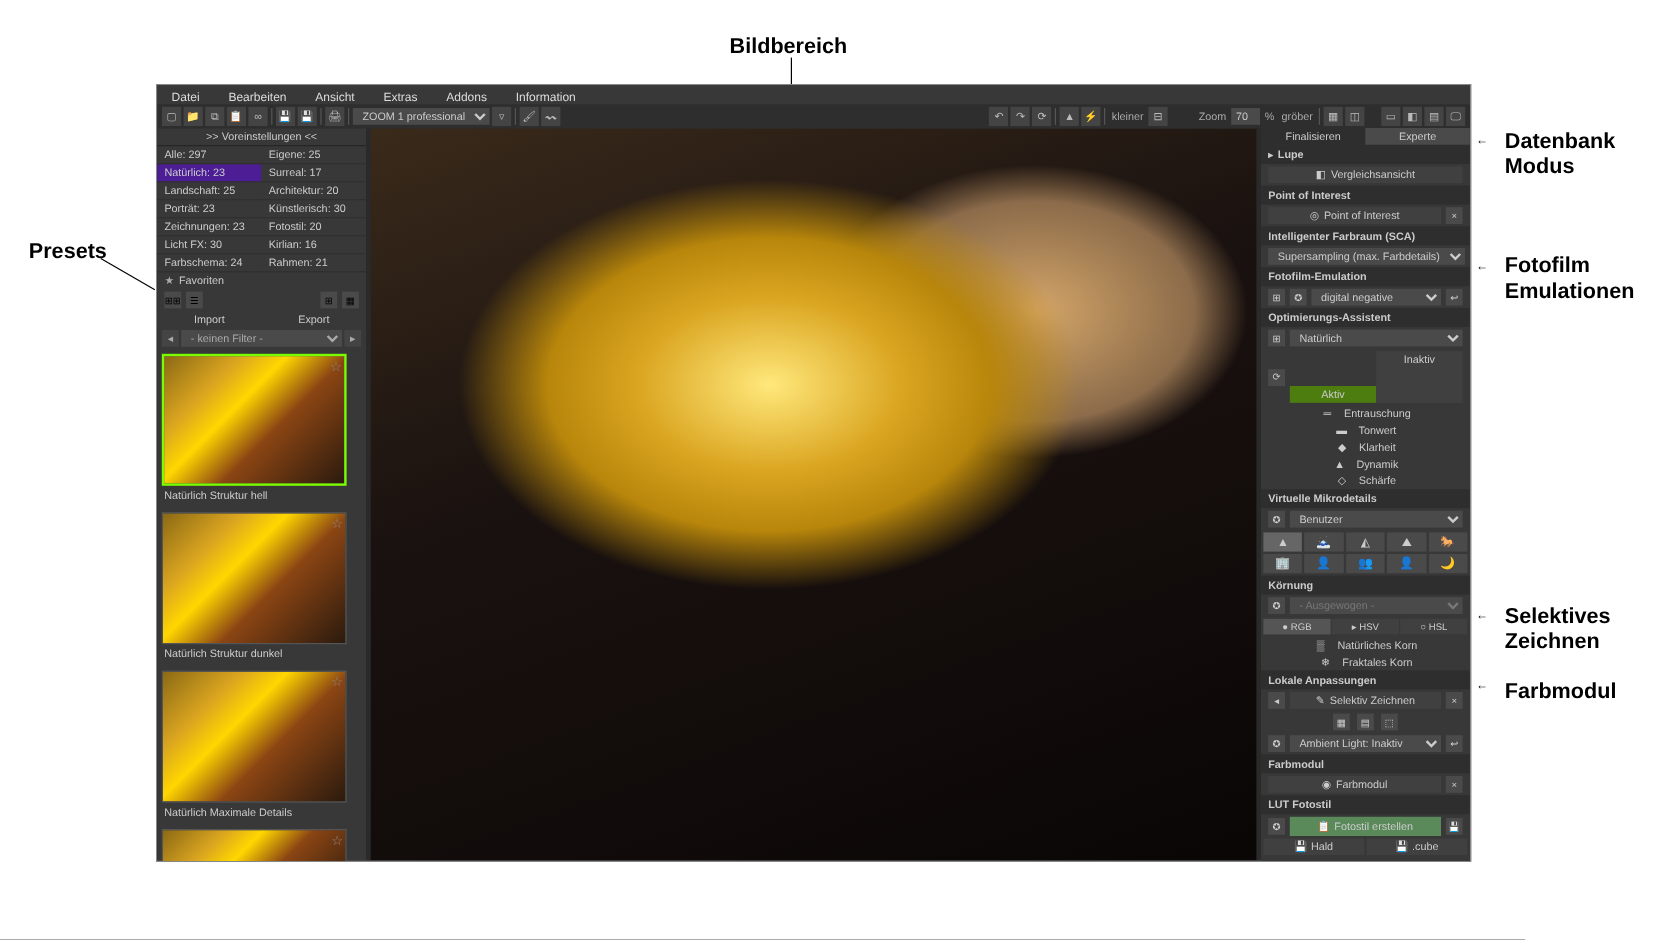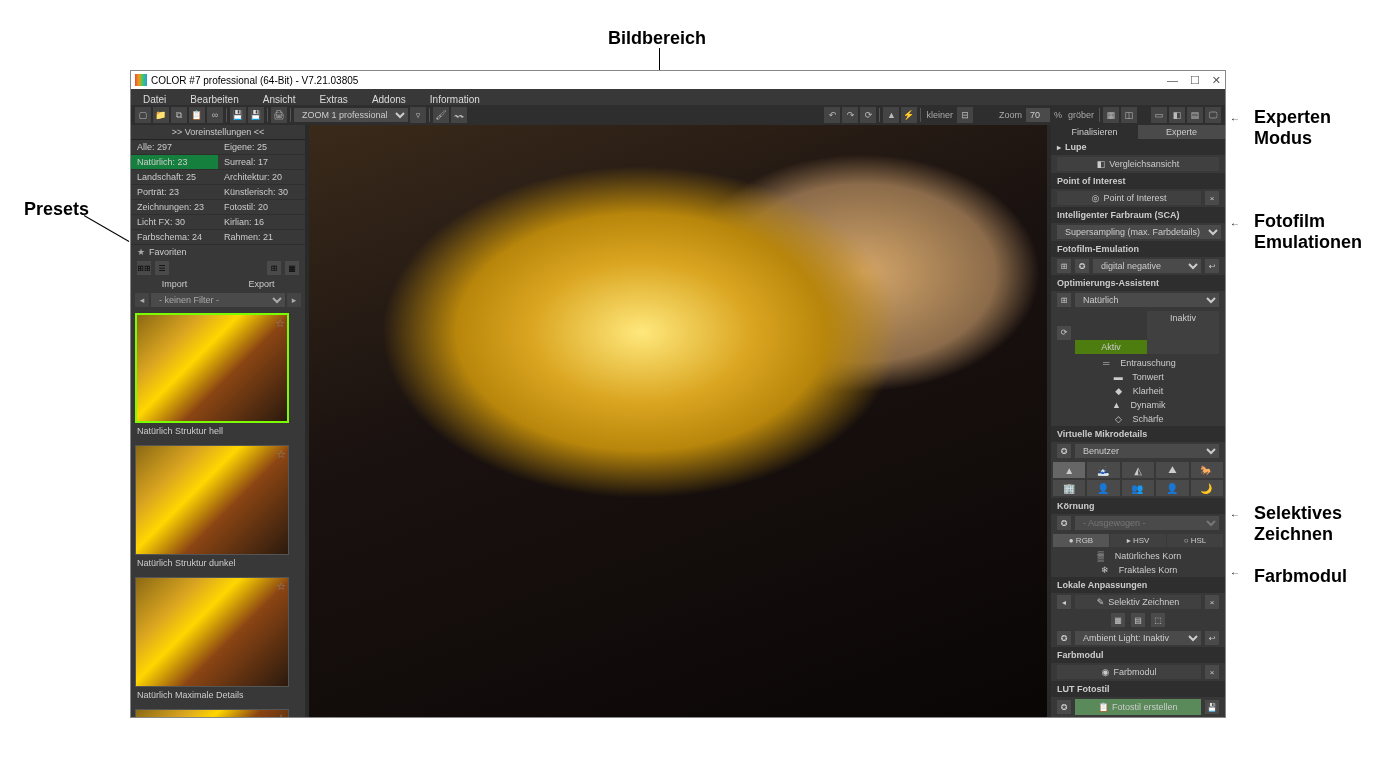--- a/index.html
+++ b/index.html
@@ -16,21 +16,21 @@
 .tb-btn { width: 16px; height: 16px; background: #444; display: flex; align-items: center; justify-content: center; color: #bbb; font-size: 9px; cursor: pointer; }
 .tb-sep { width: 1px; height: 14px; background: #555; margin: 0 1px; }
 .tb-dropdown { background: #4a4a4a; color: #ccc; font-size: 9px; padding: 1px 4px; border: none; height: 14px; }
 .tb-spacer { flex: 1; }
 .tb-label { color: #aaa; font-size: 9px; padding: 0 2px; }
 .main-area { flex: 1; display: flex; background: #2a2a2a; overflow: hidden; }
 .left-panel { width: 174px; background: #383838; display: flex; flex-direction: column; justify-content: center; }
 .panel-header { background: #383838; color: #ccc; text-align: center; font-size: 9px; padding: 2px; border-bottom: 1px solid #222; }
 .cat-grid { display: grid; grid-template-columns: 1fr 1fr; font-size: 9px; color: #ccc; }
 .cat-cell { padding: 2px 6px; background: #383838; border-bottom: 1px solid #2e2e2e; cursor: pointer; }
-.cat-cell.selected { background: #15803d; }
+.cat-cell.selected { background: #4c1d95; }
 .fav-row { color: #ccc; font-size: 9px; padding: 2px 6px; display: flex; align-items: center; gap: 4px; }
 .fav-row::before { content: "★"; color: #aaa; }
 .imp-exp { display: flex; }
 .imp-exp div { flex: 1; text-align: center; color: #ccc; font-size: 9px; padding: 2px; background: #383838; cursor: pointer; }
 .filter-row { display: flex; align-items: center; padding: 2px 4px; gap: 2px; }
 .filter-dd { flex: 1; background: #4a4a4a; color: #aaa; font-size: 9px; padding: 1px 4px; border: none; }
 .filter-btn { width: 14px; height: 14px; background: #444; color: #aaa; font-size: 9px; display: flex; align-items: center; justify-content: center; }
 .preset-list { flex: 1; overflow-y: auto; padding: 4px; }
 .preset-item { margin-bottom: 6px; }
 .preset-thumb { width: 154px; height: 110px; background: linear-gradient(135deg,#8B6914 0%,#DAA520 25%,#FFD700 40%,#8B4513 60%,#2b1a0e 100%); border: 1px solid #555; cursor: pointer; position: relative; }
@@ -66,44 +66,35 @@
 .x-btn { width: 14px; height: 14px; background: #4a4a4a; display: flex; align-items: center; justify-content: center; cursor: pointer; font-size: 8px; }
 .splitter { width: 4px; background: #2a2a2a; cursor: col-resize; }
 
 .line { position: absolute; background: #000; }
 </style>
 </head>
 <body>
 
 <div class="annotation" style="top:28px;left:608px;">Bildbereich</div>
 <div class="annotation" style="top:199px;left:24px;">Presets</div>
-<div class="annotation" style="top:107px;left:1254px;">Experten Modus</div>
+<div class="annotation" style="top:107px;left:1254px;">Datenbank Modus</div>
 <div class="annotation" style="top:211px;left:1254px;">Fotofilm Emulationen</div>
 <div class="annotation" style="top:503px;left:1254px;">Selektives Zeichnen</div>
 <div class="annotation" style="top:566px;left:1254px;">Farbmodul</div>
 
 <div class="line" style="top:48px;left:659px;width:1px;height:82px;"></div>
 <div style="position:absolute;top:126px;left:654px;font-size:12px;">▼</div>
 <div class="line" style="top:215px;left:84px;width:52px;height:1px;transform:rotate(30deg);transform-origin:left;"></div>
 <div style="position:absolute;top:112px;left:1230px;">←</div>
 <div style="position:absolute;top:217px;left:1230px;">←</div>
 <div style="position:absolute;top:508px;left:1230px;">←</div>
 <div style="position:absolute;top:566px;left:1230px;">←</div>
 
 <div class="app-window">
 
-  <div class="titlebar">
-    <div class="icon"></div>
-    <span>COLOR #7 professional (64-Bit) - V7.21.03805</span>
-    <div class="controls">
-      <span>—</span>
-      <span>☐</span>
-      <span>✕</span>
-    </div>
-  </div>
 
   <div class="menubar">
     <span>Datei</span>
     <span>Bearbeiten</span>
     <span>Ansicht</span>
     <span>Extras</span>
     <span>Addons</span>
     <span>Information</span>
   </div>
 

